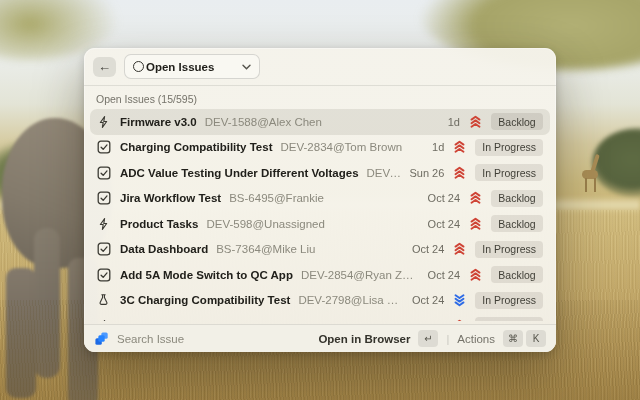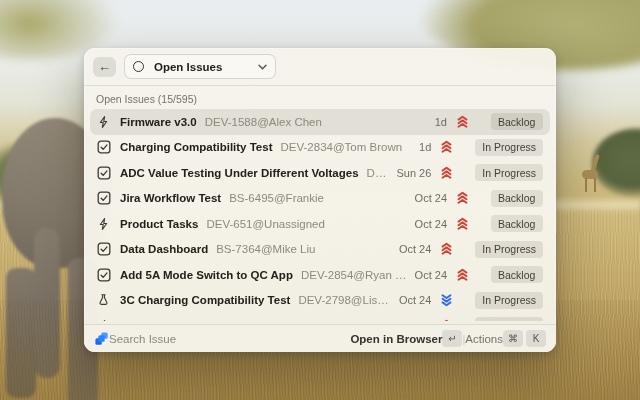--- a/index.html
+++ b/index.html
@@ -59,43 +59,43 @@
     box-shadow:0 22px 50px rgba(40,30,10,.38), 0 3px 10px rgba(0,0,0,.18), inset 0 0 0 1px rgba(255,255,255,.35);
   }
 
   
   .search-bar { display:flex; align-items:center; height:37px; padding:0 9px; gap:8px; }
   .back-btn { width:23px; height:20px; border-radius:6px; background:rgba(0,0,0,.09);
     display:flex; align-items:center; justify-content:center; font-size:13px; color:#3d3c36; cursor:pointer; flex:0 0 auto; }
   .search-input { flex:1; border:none; outline:none; background:transparent; font-size:15px; color:#2b2a25;
     font-family:"Liberation Sans", sans-serif; }
   .search-input::placeholder { color:#a5a399; }
-  .filter-dropdown { display:flex; align-items:center; gap:10px; height:25px; padding:0 8px;
+  .filter-dropdown { display:flex; align-items:center; gap:2px; height:25px; padding:0 8px;
     border:1px solid rgba(0,0,0,.14); border-radius:7px; background:rgba(252,251,246,.6); cursor:pointer; flex:0 0 auto; }
   .filter-dropdown .circle { width:11px; height:11px; border:1.6px solid #34332d; border-radius:50%; }
   .filter-dropdown .dd-label { font-size:11.5px; font-weight:bold; color:#1f1e19; padding-right:26px; }
   .filter-dropdown .chev { font-size:9px; color:#55544c; }
   .hdr-divider { height:1px; background:rgba(0,0,0,.09); }
 
   
   .section-label { padding:7px 12px 4px; font-size:10.5px; color:#75736a; }
   .issue-list { padding:0 6px; height:212px; overflow:hidden; }
   .issue-row { display:flex; align-items:center; height:25.5px; padding:0 7px; border-radius:7px; cursor:pointer; }
   .issue-row.selected { background:rgba(60,55,40,.10); }
   .row-icon { width:15px; height:15px; flex:0 0 auto; margin-right:8px; display:flex; align-items:center; }
   .row-title { font-size:11.5px; font-weight:bold; color:#21201b; white-space:nowrap; }
   .row-subtitle { font-size:11.5px; color:#8b897d; white-space:nowrap; margin-left:8px; overflow:hidden; text-overflow:ellipsis; flex:1; }
   .row-date { font-size:11px; color:#6e6c62; white-space:nowrap; margin-left:8px; }
   .prio { width:14px; height:14px; margin-left:9px; flex:0 0 auto; display:flex; align-items:center; }
-  .status-badge { margin-left:21px; flex:0 0 auto; min-width:52px; text-align:left;
+  .status-badge { margin-left:8px; flex:0 0 auto; min-width:52px; text-align:center;
     background:rgba(60,58,45,.11); border-radius:4px; padding:2.5px 7px; font-size:10.5px; color:#403f37; }
 
   
   .footer { position:absolute; left:0; bottom:0; width:100%; height:28px;
-    display:flex; align-items:center; padding:0 10px; 
+    display:flex; align-items:center; padding:0 10px; gap:8px;
     background:rgba(242,240,231,.98); border-top:1px solid rgba(0,0,0,.09); }
   .jira-logo { width:15px; height:15px; flex:0 0 auto; }
   .footer-app { font-size:11.5px; color:#8b897d; flex:1; }
   .footer-action-primary { font-size:11.5px; font-weight:bold; color:#34332c; cursor:pointer; }
   .key-badge { background:rgba(0,0,0,.085); border-radius:4px; min-width:20px; height:17px;
     display:inline-flex; align-items:center; justify-content:center; font-size:10px; color:#55544b; padding:0 4px; }
   .footer-sep { color:rgba(0,0,0,.18); font-size:11px; }
   .footer-action-secondary { font-size:11.5px; color:#75736a; cursor:pointer; }
   .kb-group { display:flex; gap:3px; }
 </style>
@@ -238,21 +238,21 @@
       <span class="status-badge">Backlog</span>
     </div>
       <div class="issue-row">
       <span class="row-icon">
         <svg width="13" height="14" viewBox="0 0 14 14">
           <path d="M8.2 1.2 L3.6 7.5 H6.7 L5.8 12.8 L10.4 6.5 H7.3 Z" fill="none" stroke="#3b3a33" stroke-width="1.2" stroke-linejoin="round"></path>
         </svg>
       </span>
 
       <span class="row-title">Product Tasks</span>
-      <span class="row-subtitle">DEV-651@Unassigned</span>
+      <span class="row-subtitle">DEV-598@Unassigned</span>
       <span class="row-date">Oct 24</span>
       <span class="prio">
         <svg width="13" height="14" viewBox="0 0 13 14">
           <g fill="none" stroke="#cf4436" stroke-width="1.9" stroke-linecap="round" stroke-linejoin="round">
             <path d="M2.5 4.6 L6.5 1.8 L10.5 4.6"></path>
             <path d="M2.5 8.2 L6.5 5.4 L10.5 8.2"></path>
             <path d="M2.5 11.8 L6.5 9 L10.5 11.8"></path>
           </g>
         </svg>
       </span>

